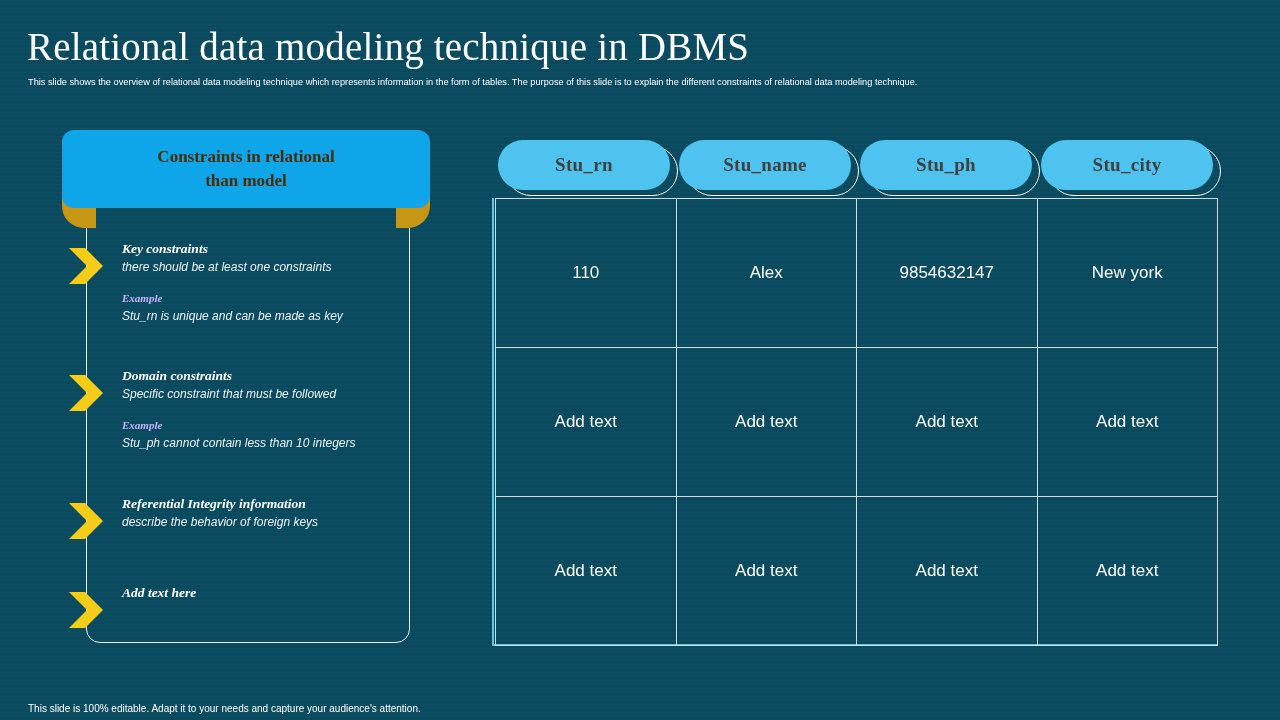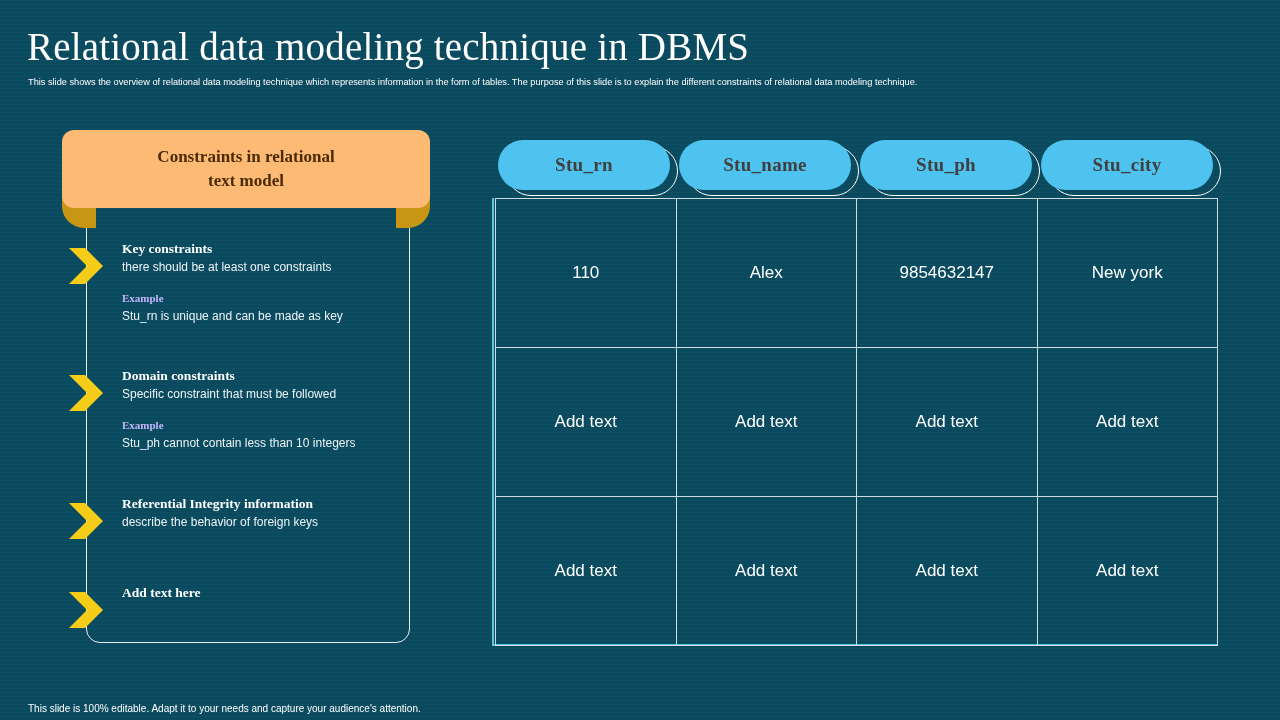--- a/index.html
+++ b/index.html
@@ -94,21 +94,21 @@
   }
   .ribbon-tail.left  { left: 0px;  border-radius: 0 0 0 22px; }
   .ribbon-tail.right { right: 0px; border-radius: 0 0 22px 0; }
 
   .ribbon-body {
     position: absolute;
     left: 0;
     top: 0;
     width: 368px;
     height: 78px;
-    background: #fdba74;
+    background: #0ea5e9;
     border-radius: 12px;
     z-index: 2;
     display: flex;
     align-items: center;
     justify-content: center;
     text-align: center;
   }
 
   .ribbon-title {
     font-family: "Liberation Serif", serif;
@@ -122,20 +122,21 @@
     position: absolute;
     left: 86px;
     top: 232px;
     width: 324px;
   }
 
   .constraint-item {
     position: absolute;
     left: 0;
     width: 324px;
+    font-style: italic;
   }
   .constraint-item.i0 { top: 8px; }
   .constraint-item.i1 { top: 135px; }
   .constraint-item.i2 { top: 263px; }
   .constraint-item.i3 { top: 352px; }
 
   .chevron {
     position: absolute;
     left: -17px;
     top: 8px;
@@ -304,21 +305,21 @@
   <div class="page-subtitle">This slide shows the overview of relational data modeling  technique which represents information in the  form of tables. The purpose of this slide is to explain the different constraints of relational data modeling  technique.</div>
 
   <div class="left-panel"></div>
 
   <div class="ribbon">
     <div class="ribbon-tail left"></div>
     <div class="ribbon-tail right"></div>
     <div class="ribbon-body">
       <div class="ribbon-title">
         <div>Constraints in relational</div>
-        <div>text model</div>
+        <div>than model</div>
       </div>
     </div>
   </div>
 
   <div class="constraint-list">
 
     <div class="constraint-item i0">
       <svg class="chevron" viewBox="0 0 34 36">
         <polygon points="0,0 16,0 34,18 16,36 0,36 18,18" fill="#f5cc17"></polygon>
       </svg>

